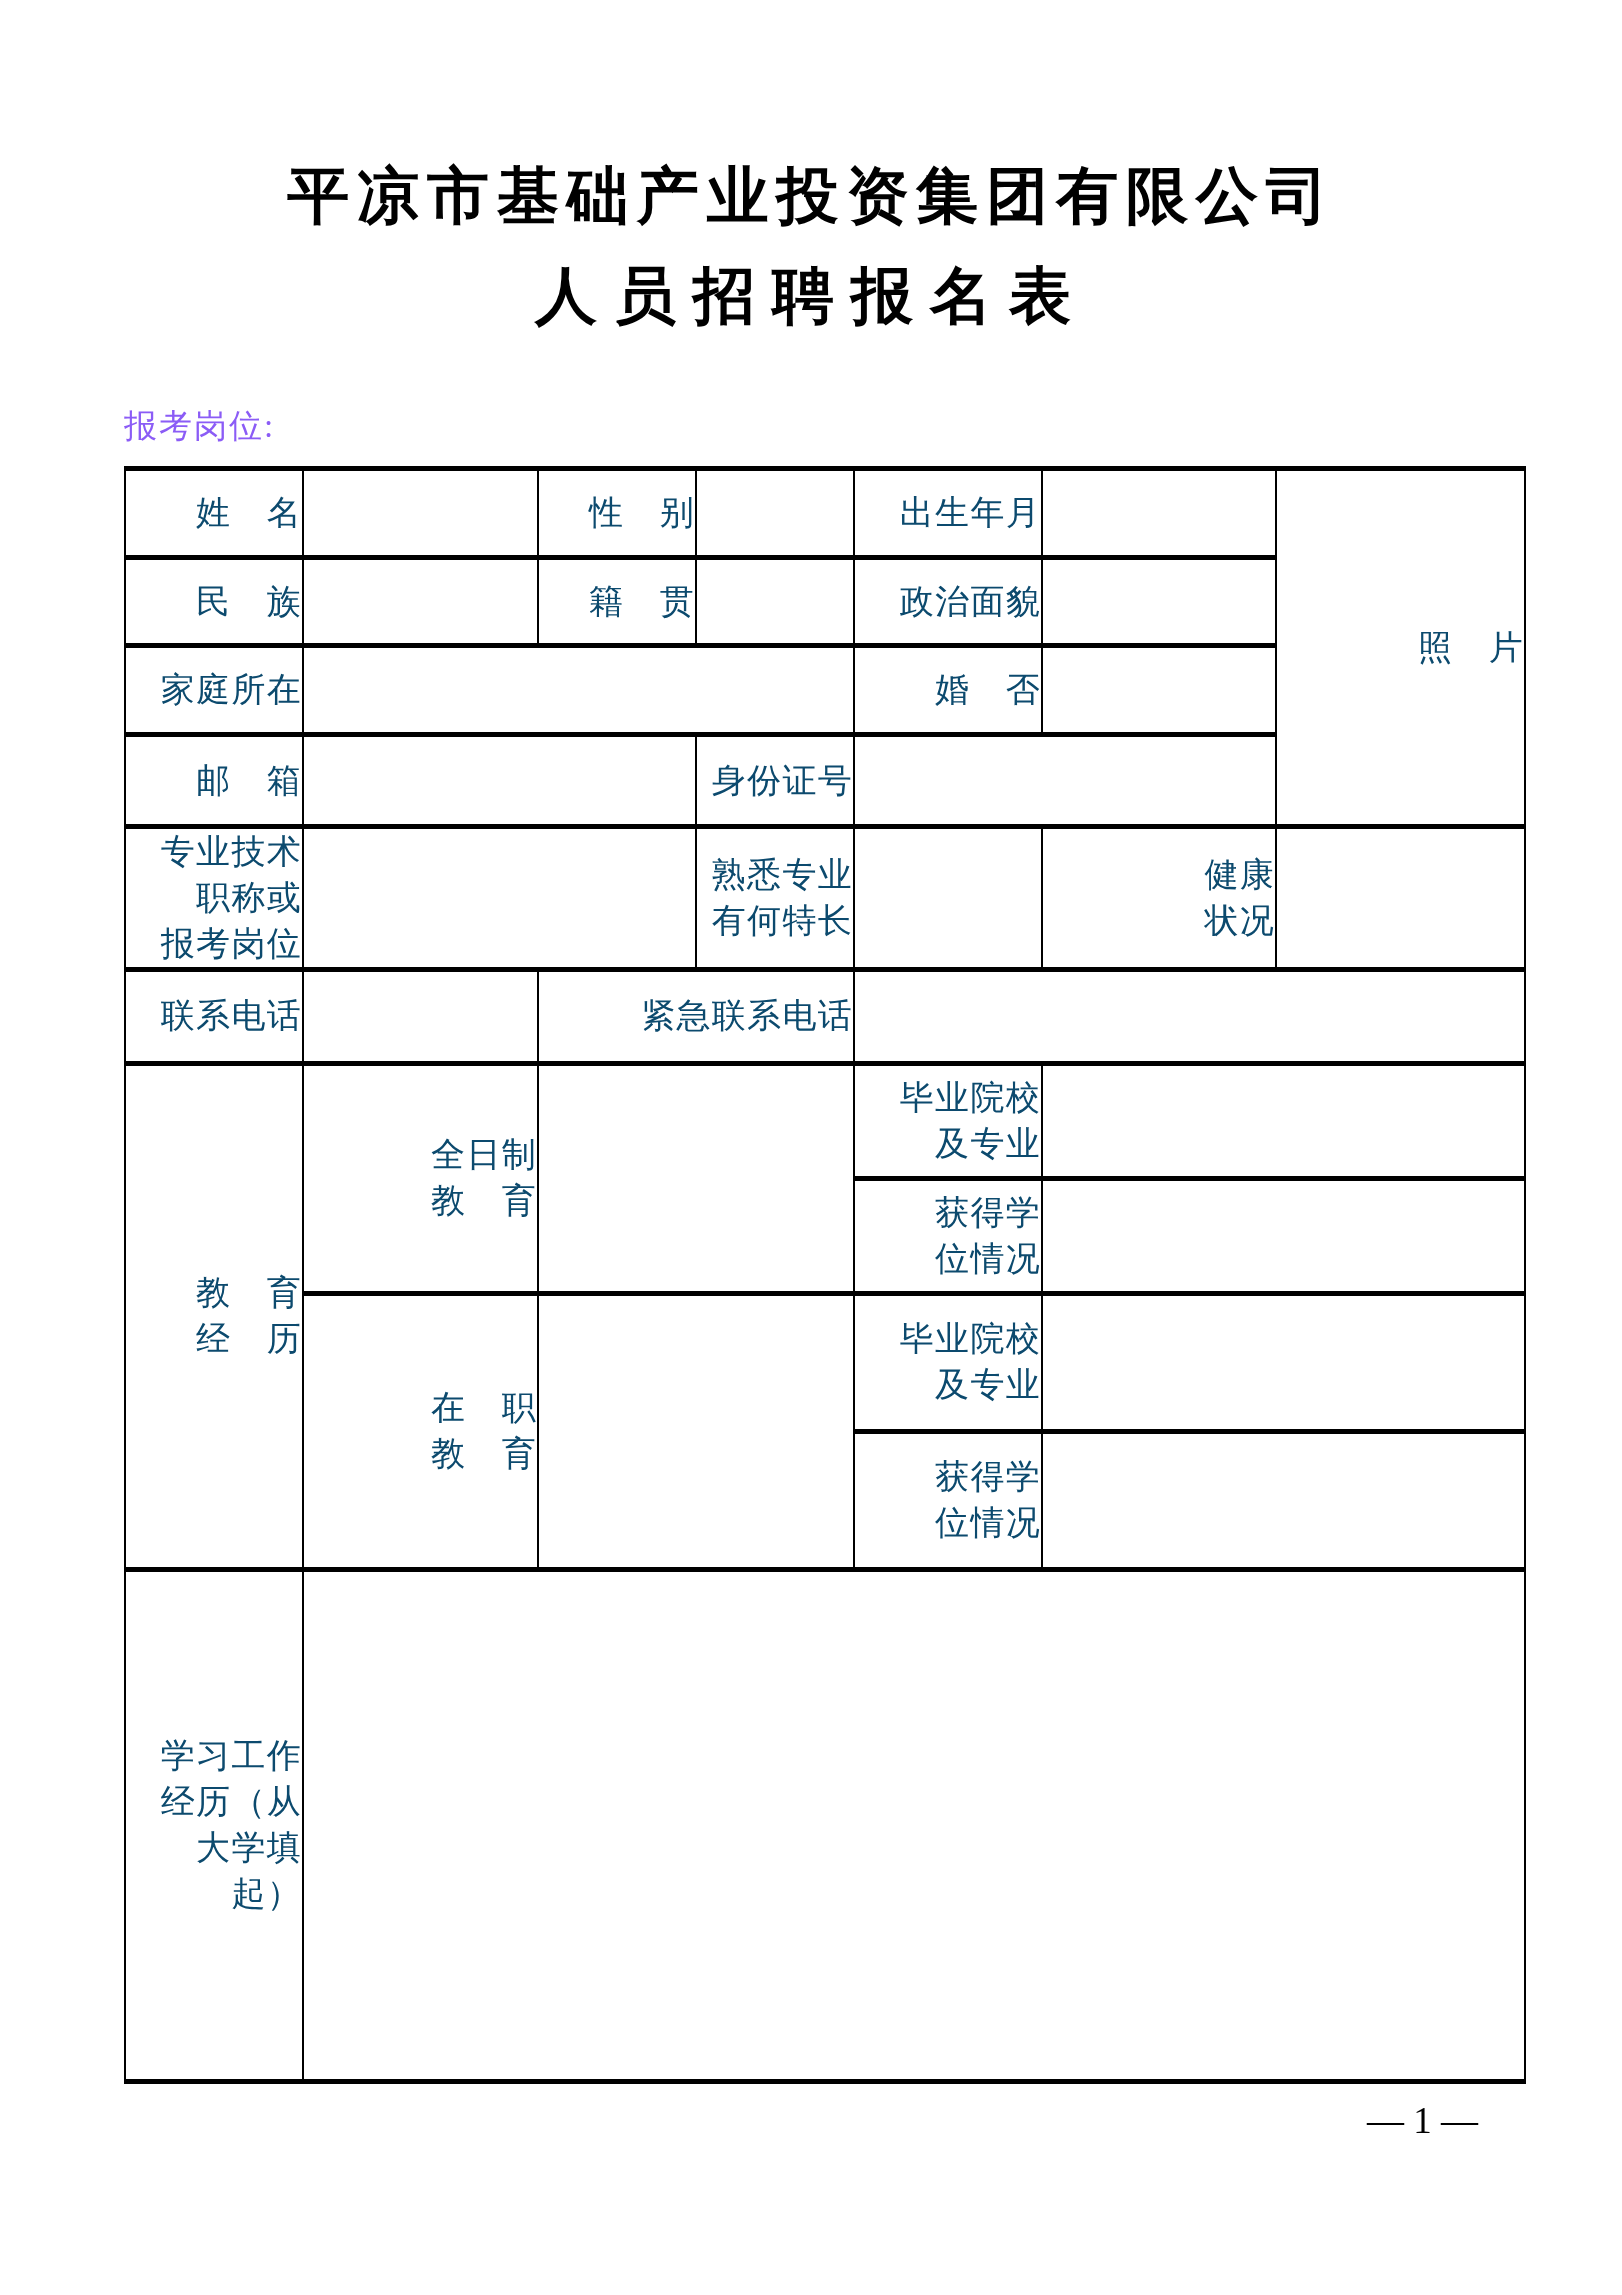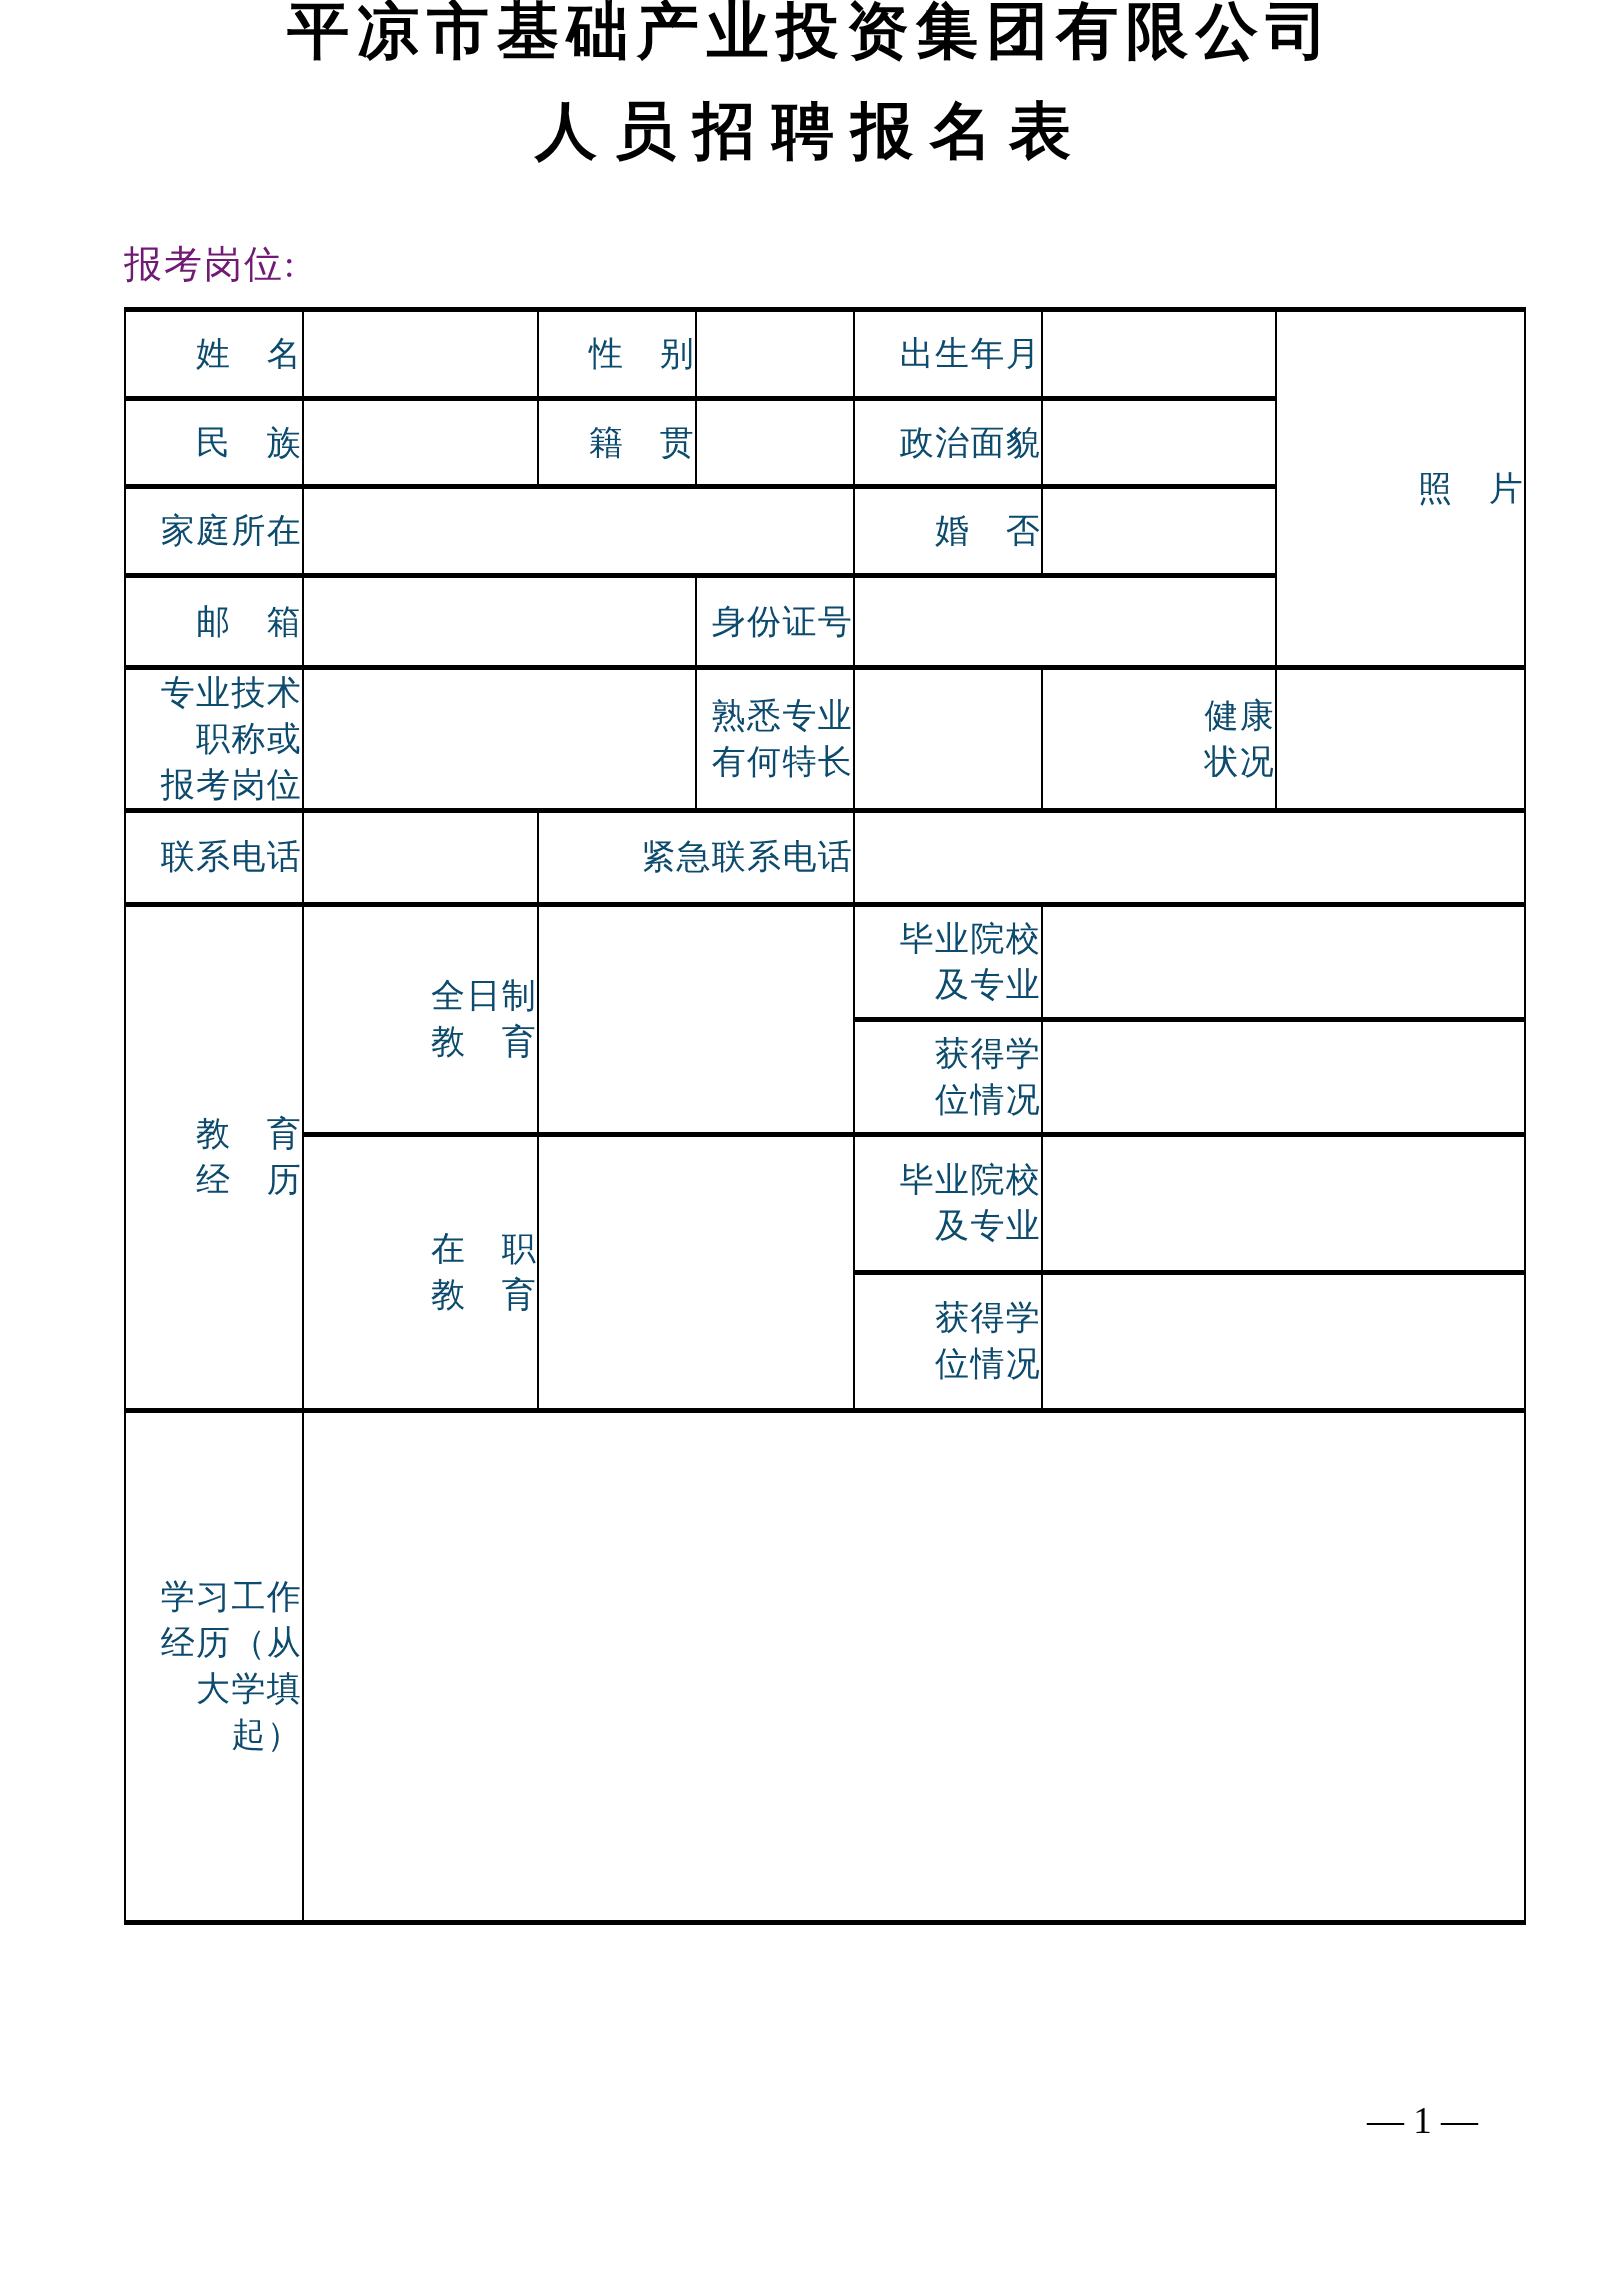--- a/index.html
+++ b/index.html
@@ -7,41 +7,42 @@
   .page {
     position: relative;
     width: 1623px;
     height: 2295px;
     background: #ffffff;
     color: #0a0a0a;
     font-family: "Liberation Serif", serif;
     overflow: hidden;
   }
   .title-block {
+    padding-top: 165px;
     text-align: center;
     font-family: "Liberation Sans", sans-serif;
     font-weight: 900;
     color: #000;
   }
   .title-line1 {
     font-size: 62px;
     letter-spacing: 7.9px;
     line-height: 1.0;
   }
   .title-line2 {
     font-size: 62px;
     letter-spacing: 17px;
     line-height: 1.0;
     margin-top: 38px;
   }
   .position-row {
     margin: 77px 0 0 124px;
-    font-size: 38px;
+    font-size: 33px;
     letter-spacing: 2px;
-    color: #701a75;
+    color: #8b5cf6;
   }
   table.form {
     border-collapse: collapse;
     table-layout: fixed;
     margin: 17px 0 0 124px;
     width: 1400px;
   }
   table.form td {
     border: 2.6px solid #000;
     border-top-width: 5.2px;

